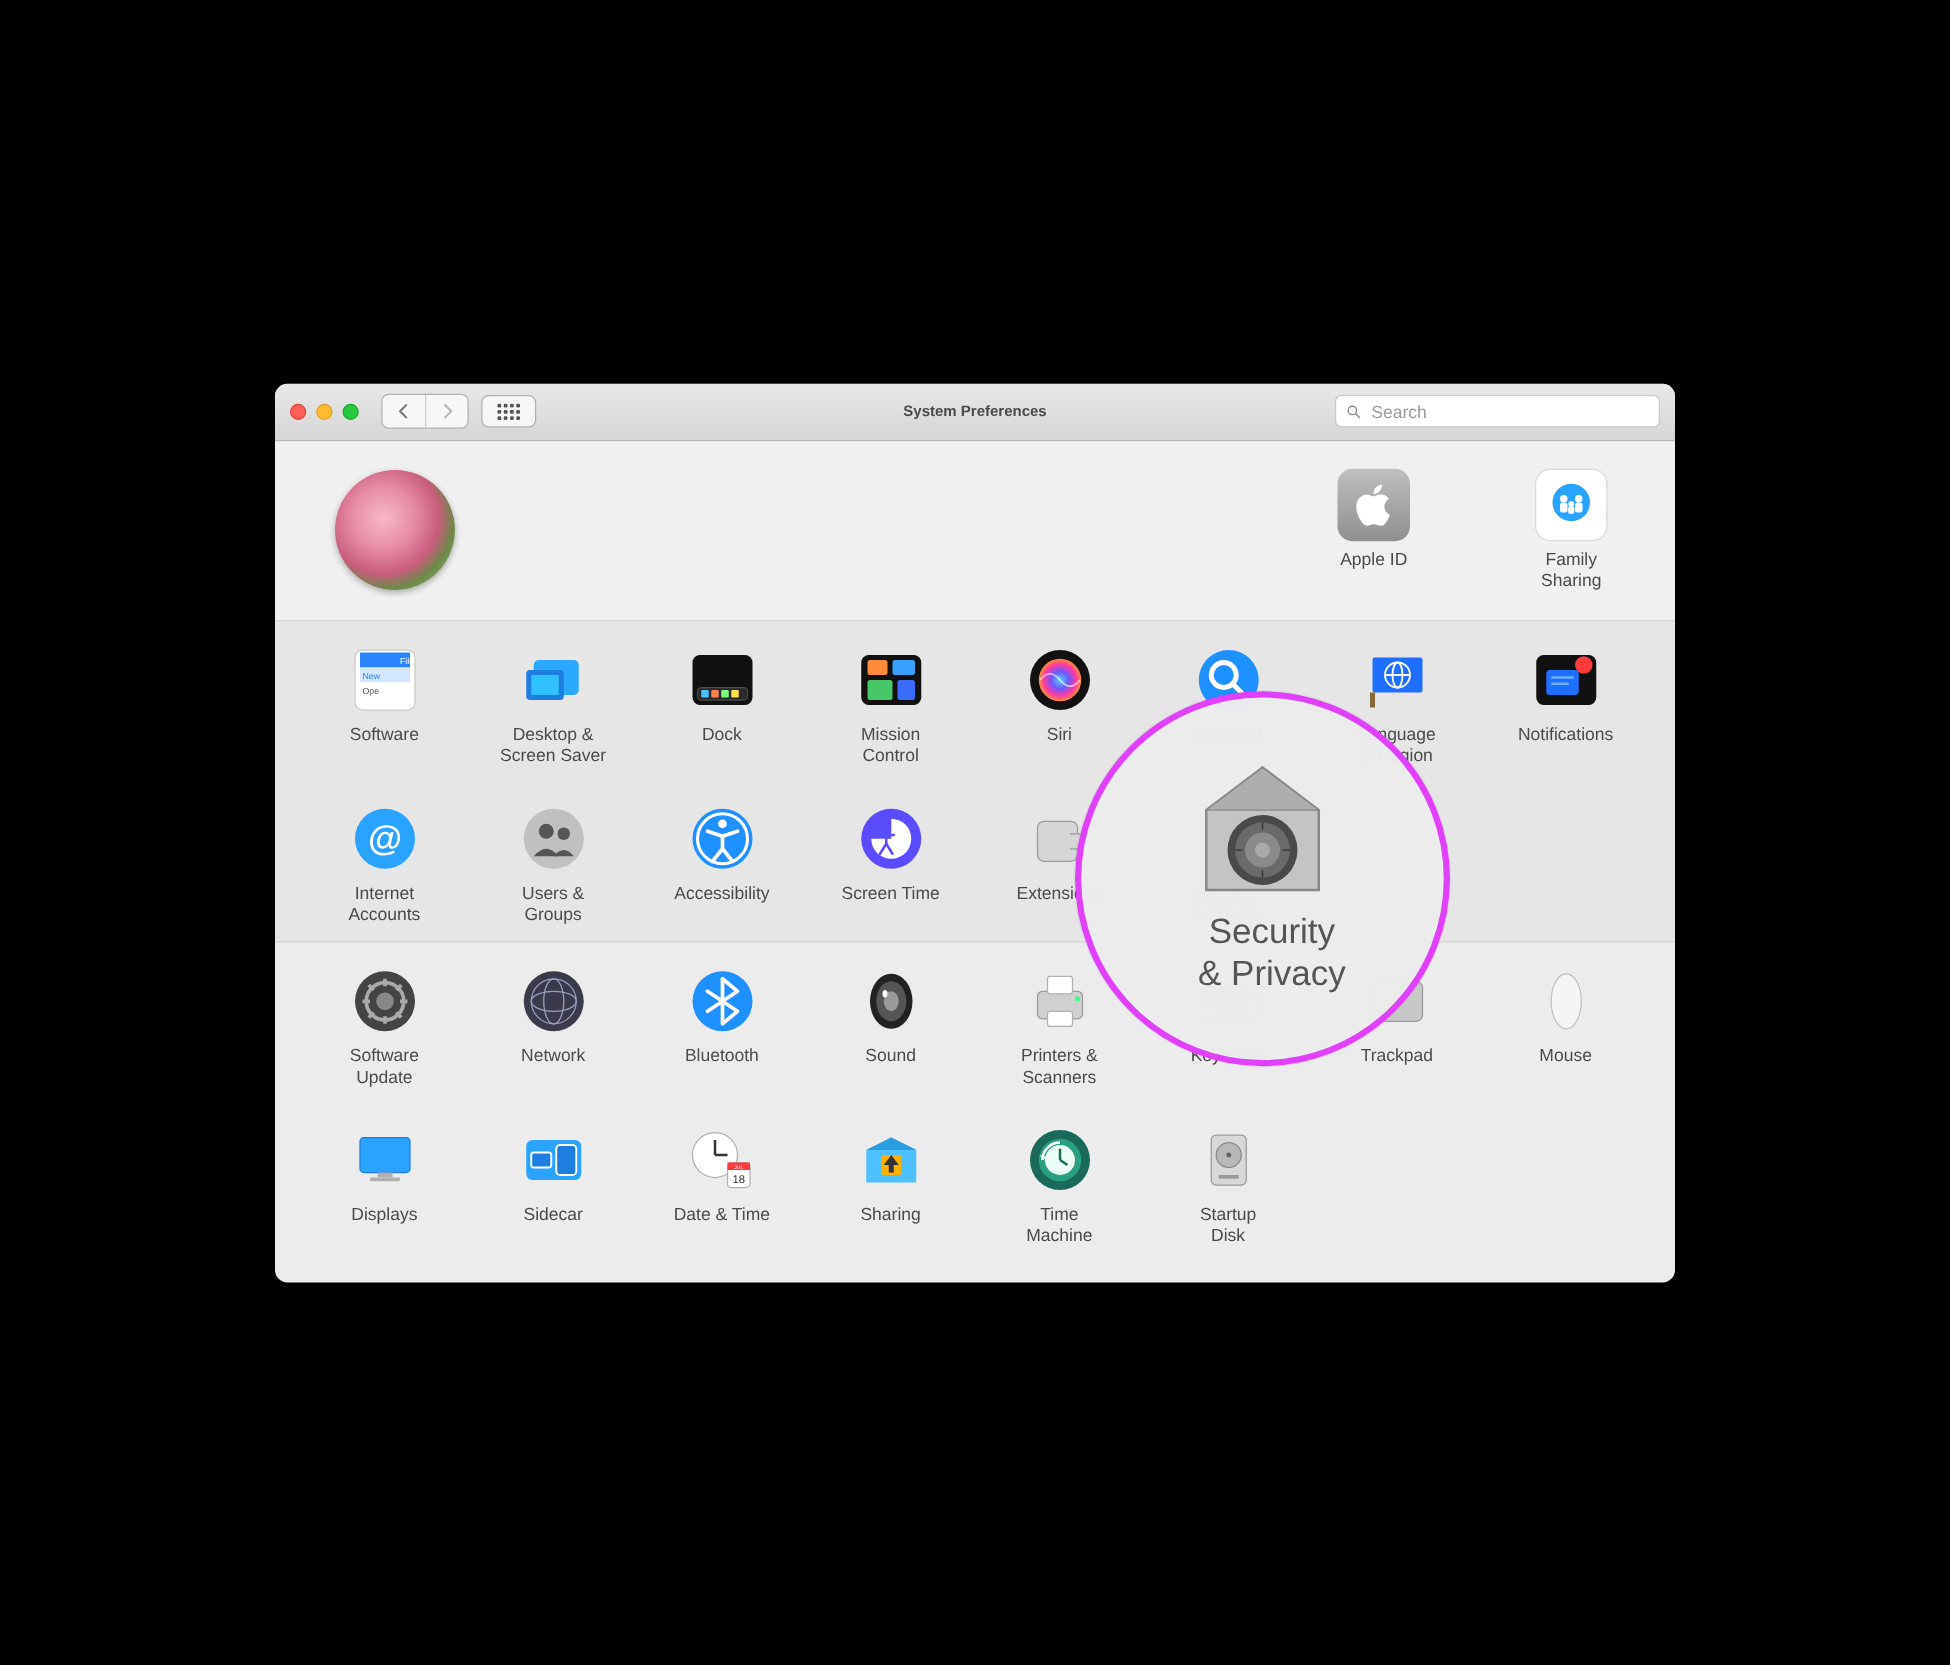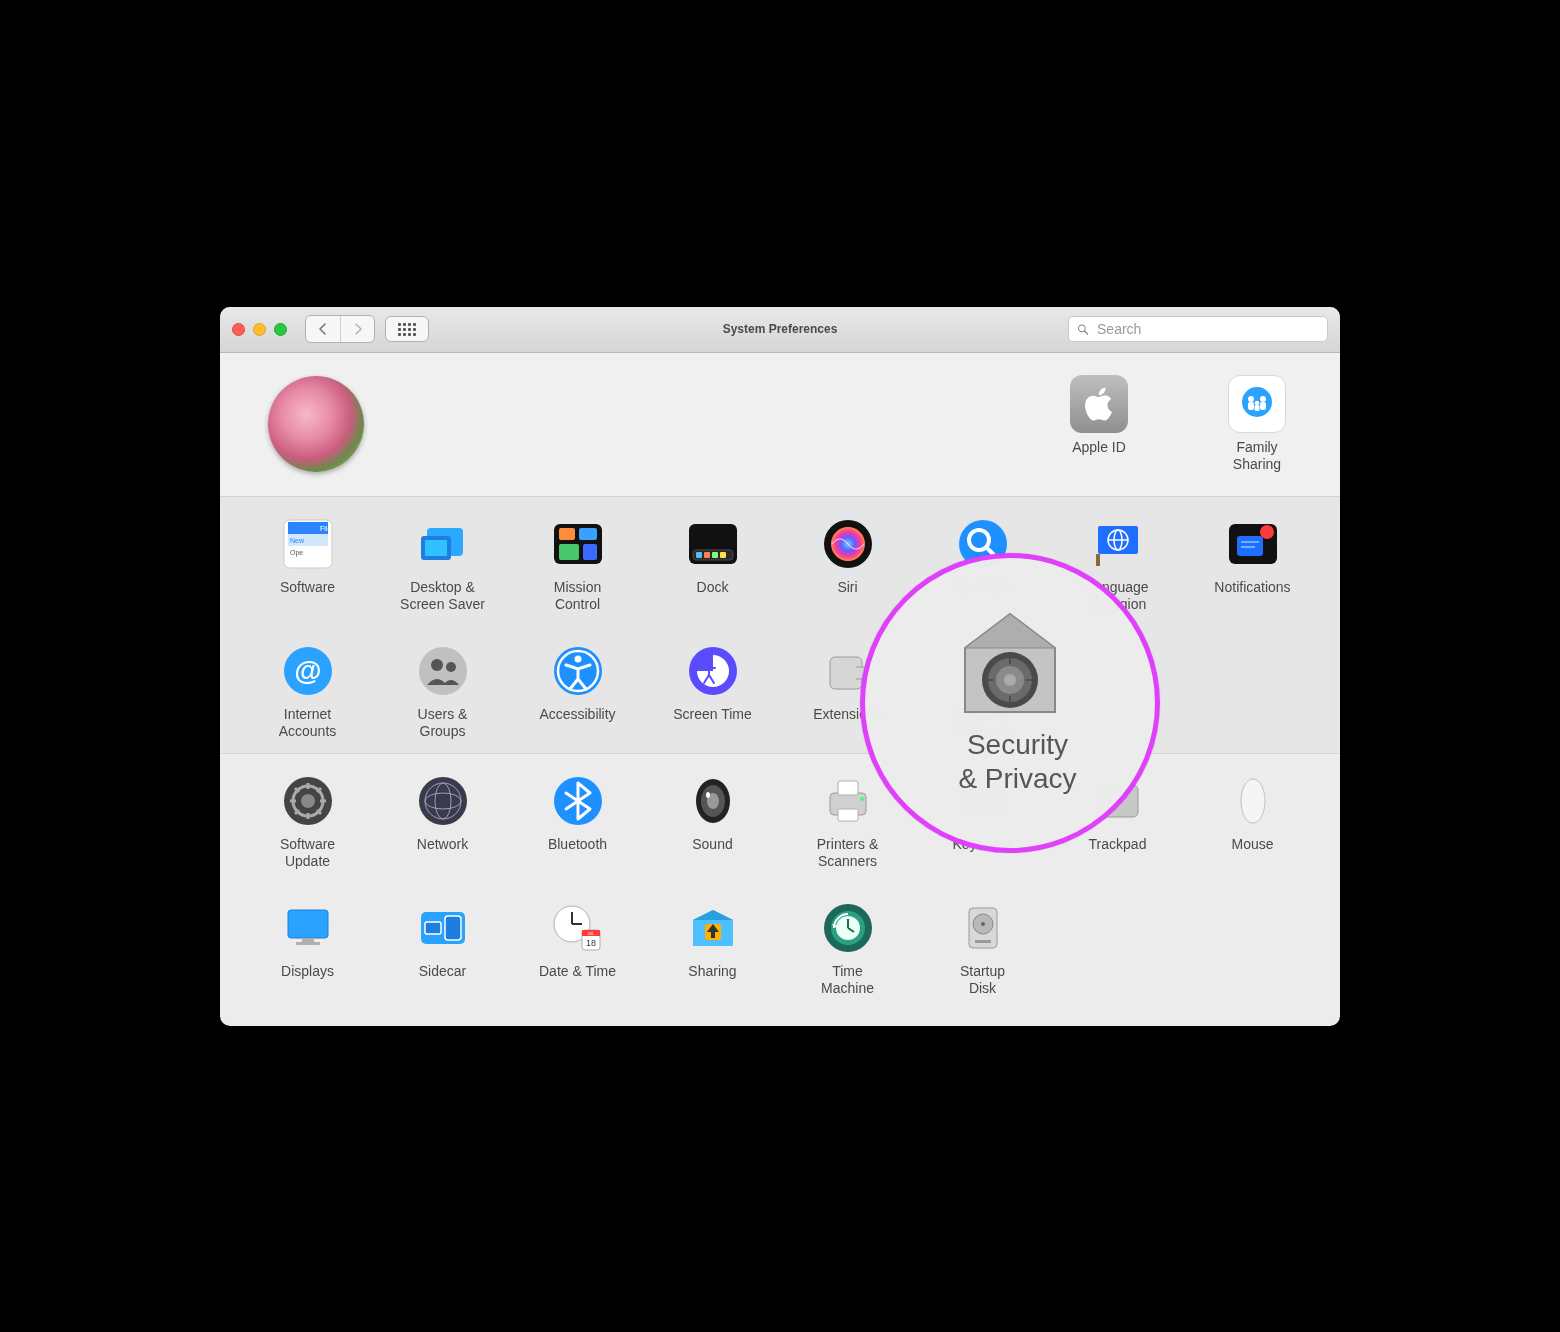--- a/index.html
+++ b/index.html
@@ -245,42 +245,42 @@
             </svg>
         </div>
         <div class="pref-label">Desktop &amp;
 Screen Saver</div>
       </div>
 
       <div class="pref-item">
         <div class="pref-icon">
           <svg class="ico-box" viewBox="0 0 52 52">
               <rect x="2" y="6" width="48" height="40" rx="6" fill="#111"></rect>
-              <rect x="7" y="10" width="16" height="12" rx="2" fill="#ff8c3a"></rect>
-              <rect x="27" y="10" width="18" height="12" rx="2" fill="#3aa0ff"></rect>
-              <rect x="7" y="26" width="20" height="16" rx="2" fill="#46c76a"></rect>
-              <rect x="31" y="26" width="14" height="16" rx="2" fill="#3a6bff"></rect>
-            </svg>
-        </div>
-        <div class="pref-label">Mission
-Control</div>
-      </div>
-
-      <div class="pref-item">
-        <div class="pref-icon">
-          <svg class="ico-box" viewBox="0 0 52 52">
-              <rect x="2" y="6" width="48" height="40" rx="6" fill="#111"></rect>
               <rect x="6" y="32" width="40" height="10" rx="3" fill="#2a2a2a" stroke="#4a4a4a"></rect>
               <rect x="9" y="34" width="6" height="6" rx="1" fill="#4ec0ff"></rect>
               <rect x="17" y="34" width="6" height="6" rx="1" fill="#ff824e"></rect>
               <rect x="25" y="34" width="6" height="6" rx="1" fill="#7cff7c"></rect>
               <rect x="33" y="34" width="6" height="6" rx="1" fill="#ffe14e"></rect>
             </svg>
         </div>
         <div class="pref-label">Dock</div>
+      </div>
+
+      <div class="pref-item">
+        <div class="pref-icon">
+          <svg class="ico-box" viewBox="0 0 52 52">
+              <rect x="2" y="6" width="48" height="40" rx="6" fill="#111"></rect>
+              <rect x="7" y="10" width="16" height="12" rx="2" fill="#ff8c3a"></rect>
+              <rect x="27" y="10" width="18" height="12" rx="2" fill="#3aa0ff"></rect>
+              <rect x="7" y="26" width="20" height="16" rx="2" fill="#46c76a"></rect>
+              <rect x="31" y="26" width="14" height="16" rx="2" fill="#3a6bff"></rect>
+            </svg>
+        </div>
+        <div class="pref-label">Mission
+Control</div>
       </div>
 
       <div class="pref-item">
         <div class="pref-icon">
           <svg class="ico-box" viewBox="0 0 52 52">
               <circle cx="26" cy="26" r="24" fill="#111"></circle>
               <defs>
                 <radialGradient id="sg">
                   <stop offset="0%" stop-color="#5ad1ff"></stop>
                   <stop offset="40%" stop-color="#6a5aff"></stop>

